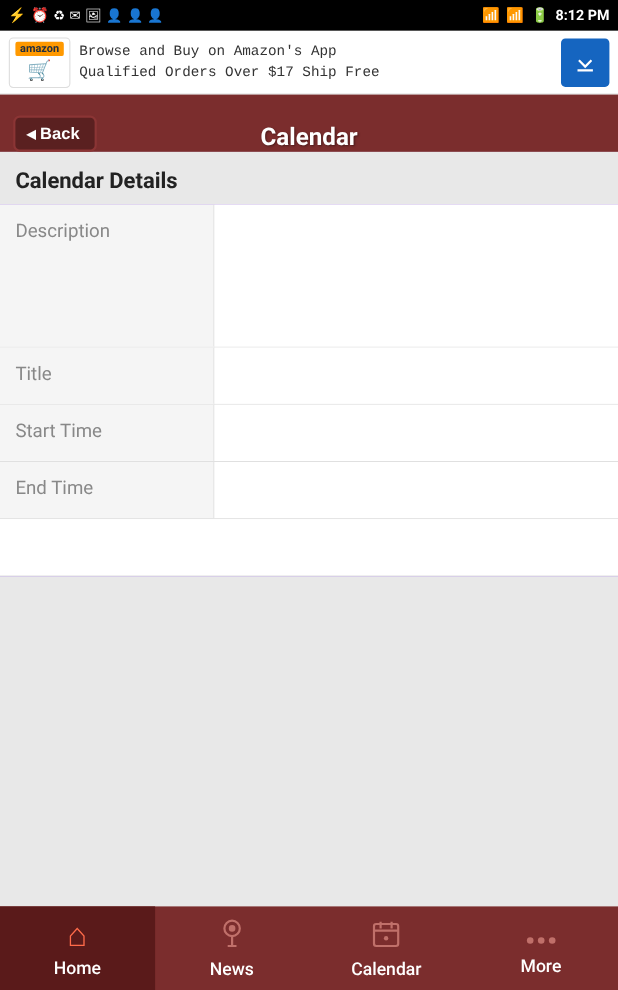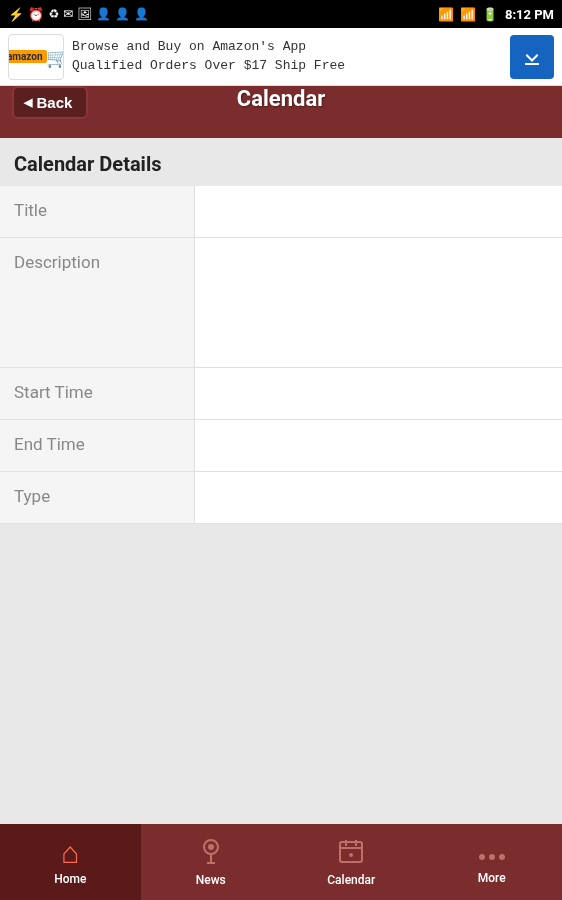--- a/index.html
+++ b/index.html
@@ -46,20 +46,21 @@
       gap: 8px;
       border-bottom: 1px solid #ddd;
     }
     .ad-logo {
       width: 56px;
       height: 46px;
       background: #fff;
       border: 1px solid #ddd;
       border-radius: 4px;
       display: flex;
+      flex-direction: column;
       align-items: center;
       justify-content: center;
       overflow: hidden;
     }
     .amazon-logo-text {
       font-size: 10px;
       font-weight: bold;
       color: #232F3E;
       background: #FF9900;
       padding: 1px 4px;
@@ -90,21 +91,21 @@
       width: 24px;
       height: 24px;
       fill: #fff;
     }
 
     
     .nav-bar {
       background: #7B2D2D;
       height: 52px;
       display: flex;
-      align-items: flex-start;
+      align-items: flex-end;
       padding: 0 12px;
       position: relative;
     }
     .back-btn {
       background: #5a2020;
       border: 2px solid #8B3535;
       border-radius: 6px;
       padding: 6px 14px 6px 10px;
       color: #fff;
       font-size: 15px;
@@ -205,21 +206,21 @@
       gap: 4px;
       padding: 8px 0;
     }
 
     .nav-item.active {
       background: #5a1a1a;
     }
 
     .nav-item-label {
       color: #fff;
-      font-size: 12px;
+      font-size: 16px;
       font-weight: 500;
     }
 
     .dots-icon {
       display: flex;
       gap: 4px;
       align-items: center;
       height: 28px;
       padding-top: 8px;
     }
@@ -272,53 +273,50 @@
 <div class="nav-bar">
   <button class="back-btn">Back</button>
   <span class="nav-title">Calendar</span>
 </div>
 
 <div class="content">
   <div class="section-header">Calendar Details</div>
 
   <div class="form-container">
 
+    <div class="form-row description-row">
+      <div class="form-label">
+        <span>Description</span>
+      </div>
+      <div class="form-input"></div>
+    </div>
+
     <div class="form-row">
       <div class="form-label">
         <span>Title</span>
       </div>
       <div class="form-input"></div>
     </div>
 
-    <div class="form-row description-row">
-      <div class="form-label">
-        <span>Description</span>
-      </div>
-      <div class="form-input"></div>
-    </div>
-
 
     <div class="form-row">
       <div class="form-label">
         <span>Start Time</span>
       </div>
       <div class="form-input"></div>
     </div>
 
     <div class="form-row">
       <div class="form-label">
         <span>End Time</span>
       </div>
       <div class="form-input"></div>
     </div>
 
     <div class="form-row">
-      <div class="form-label">
-        <span>Type</span>
-      </div>
       <div class="form-input"></div>
     </div>
 
   </div>
 </div>
 
 <div class="bottom-nav">
 
   <div class="nav-item active">
     <span style="font-size: 30px; color: #ff6b4a; line-height:1;">⌂</span>

